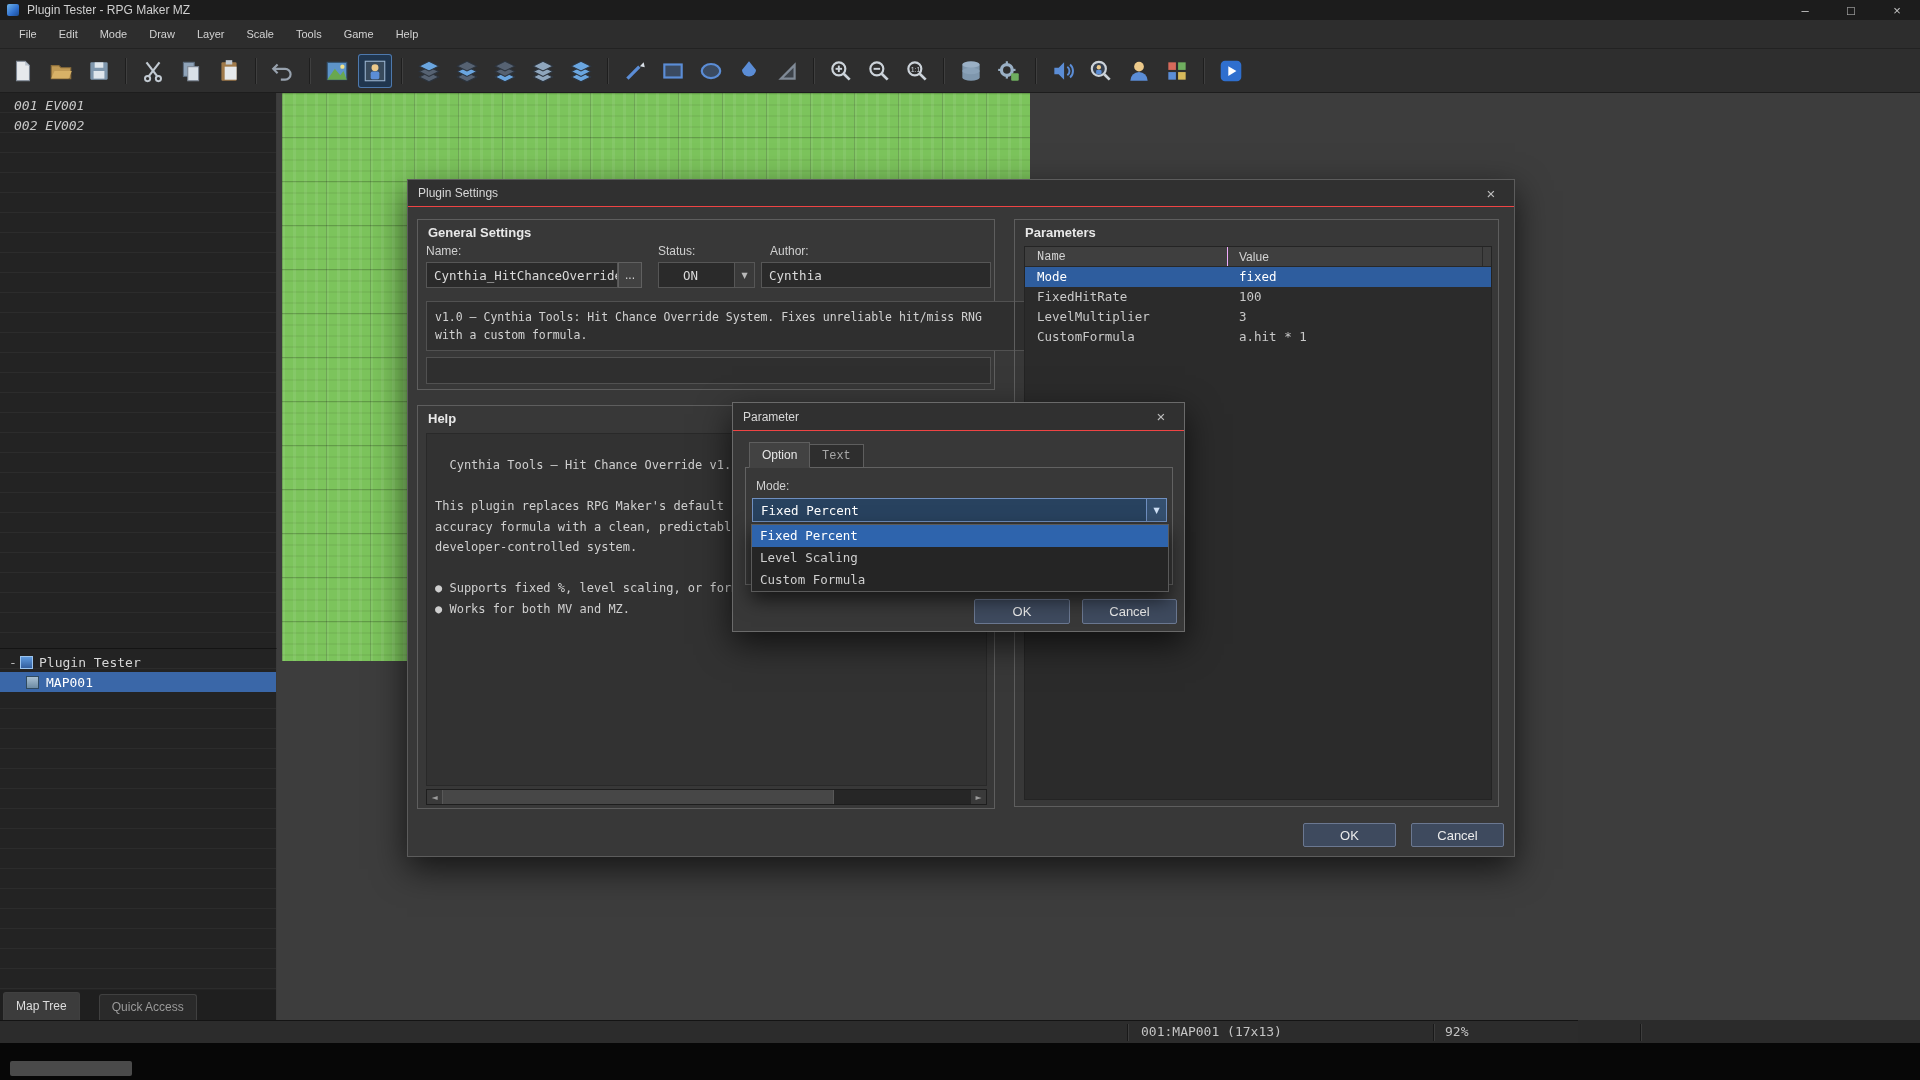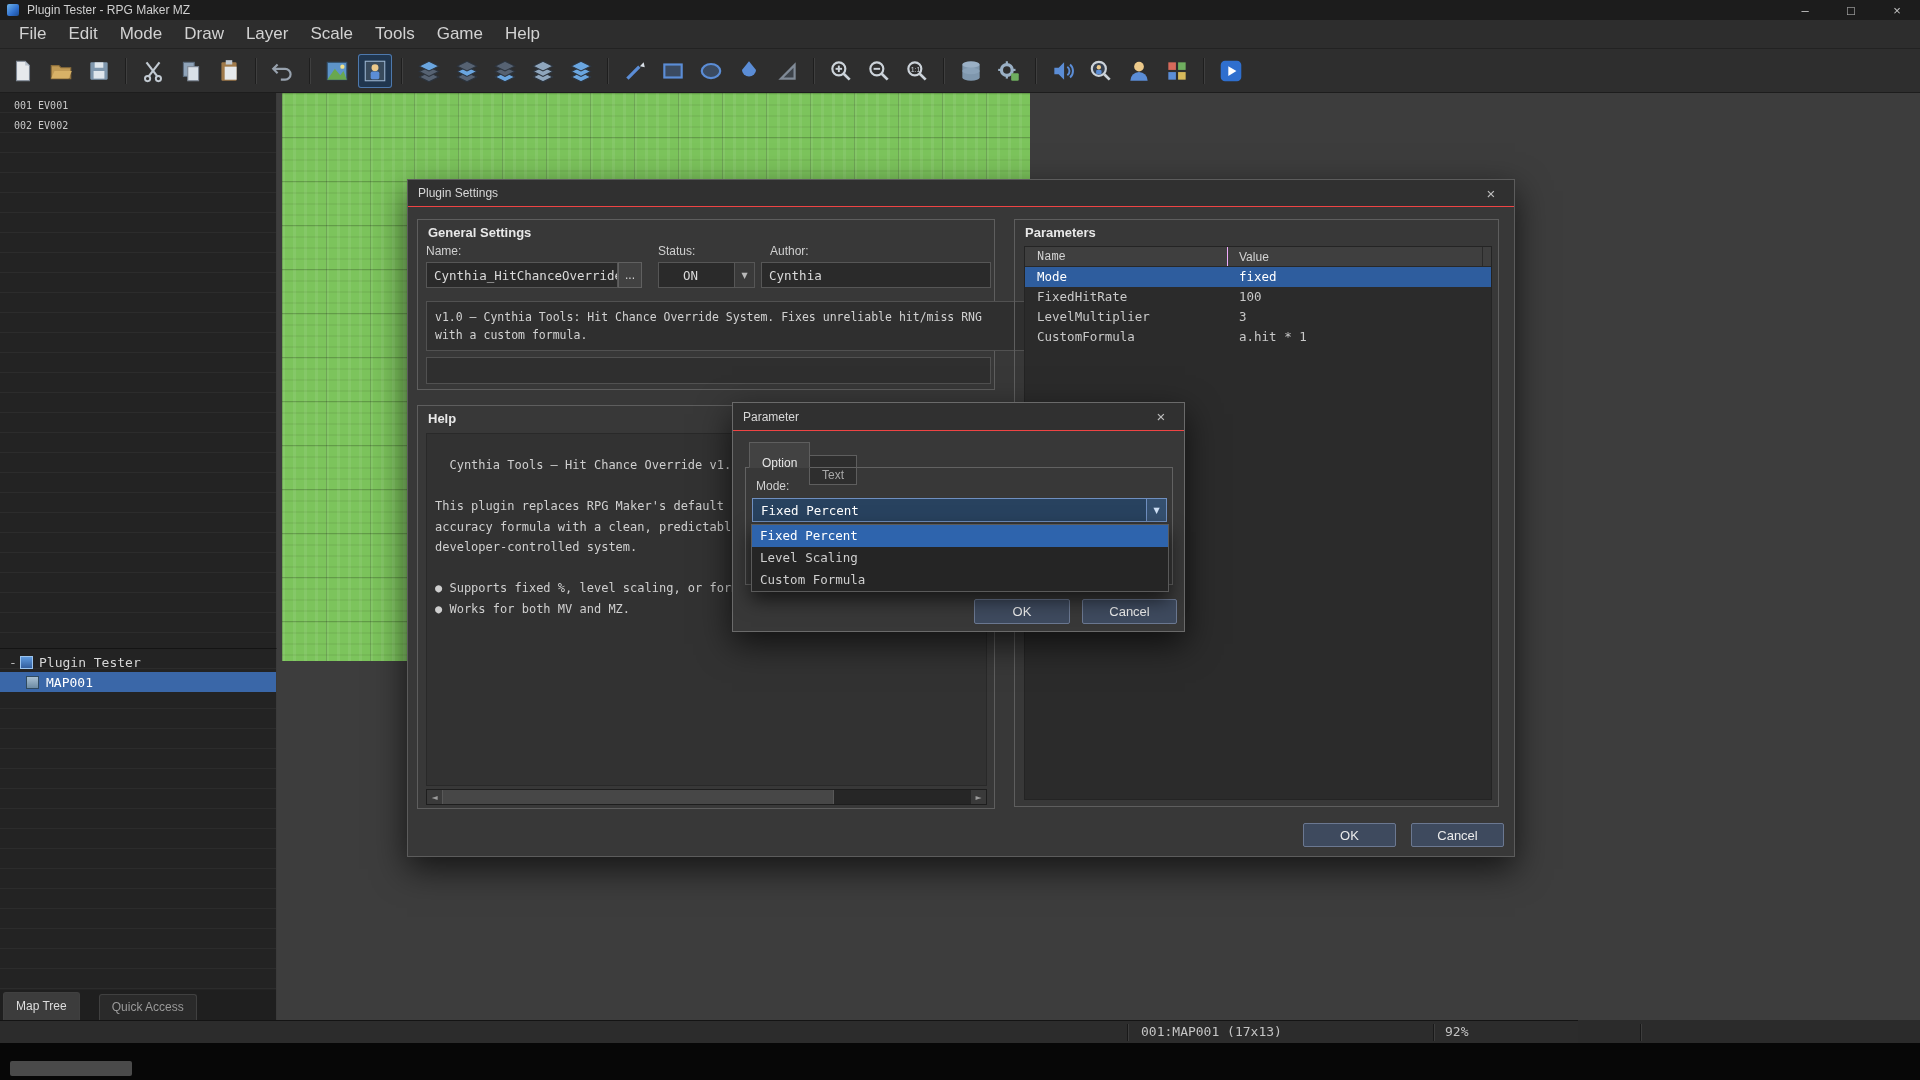--- a/index.html
+++ b/index.html
@@ -10,34 +10,34 @@
 
   
   .titlebar { position:absolute; left:0; top:0; width:1920px; height:20px; background:#1c1c1c;
               display:flex; align-items:center; font-size:12px; color:#cfcfcf; }
   .app-icon { width:12px; height:12px; margin:0 8px 0 7px; border-radius:2px;
               background:linear-gradient(135deg,#6fb3e8,#2f6fce 60%,#1c4a8f); }
   .win-controls { margin-left:auto; display:flex; height:100%; }
   .win-btn { width:46px; display:flex; align-items:center; justify-content:center; color:#c4c4c4; font-size:13px; }
 
   .menubar { position:absolute; left:0; top:20px; width:1920px; height:29px; background:#2d2d2d;
-             border-bottom:1px solid #222; display:flex; align-items:center; padding-left:8px; font-size:17px; color:#d2d2d2; }
+             border-bottom:1px solid #222; display:flex; align-items:center; padding-left:8px; font-size:11px; color:#d2d2d2; }
   .menu-item { padding:4px 11px; }
 
   .toolbar { position:absolute; left:0; top:49px; width:1920px; height:44px; background:#2e2e2e;
              border-bottom:1px solid #1d1d1d; display:flex; align-items:center; padding-left:6px; gap:4px; }
   .tbtn { width:34px; height:34px; display:flex; align-items:center; justify-content:center; border-radius:3px; }
   .tbtn.selected { background:#20364f; box-shadow:inset 0 0 0 1px #4e79ad; }
   .tsep { width:2px; height:26px; margin:0 5px; background:linear-gradient(90deg,#1e1e1e 50%,#3f3f3f 50%); }
 
   
   .event-list { position:absolute; left:0; top:93px; width:277px; height:555px; background:#232323;
                 background-image:repeating-linear-gradient(#232323 0 19px, #2c2c2c 19px 20px);
                 border-right:1px solid #3a3a3a; padding-top:3px; }
-  .elist-row { height:20px; line-height:20px; padding-left:14px; font-size:10px; color:#c9c9c9; }
+  .elist-row { height:20px; line-height:20px; padding-left:14px; font-size:13px; color:#c9c9c9;font-style:italic; }
 
   .map-tree { position:absolute; left:0; top:648px; width:277px; height:342px; background:#232323;
               background-image:repeating-linear-gradient(#232323 0 19px, #2c2c2c 19px 20px);
               border-top:1px solid #141414; border-right:1px solid #3a3a3a; padding-top:3px; }
   .tree-root { height:20px; display:flex; align-items:center; font-size:13px; color:#d6d6d6; padding-left:6px; }
   .collapse-mark { width:14px; text-align:center; color:#b5b5b5; }
   .proj-icon { width:13px; height:13px; margin-right:6px; border:1px solid #9cc4ee;
                background:linear-gradient(#5f9ade,#335f9e); }
   .tree-map-row { height:20px; display:flex; align-items:center; background:#3a67a8; color:#fff;
                   padding-left:26px; font-size:13px; }
@@ -107,21 +107,21 @@
   .ptable { position:absolute; background:#2b2b2b; border:1px solid #242424; }
   .pt-header { height:20px; background:#3f3f3f; border-bottom:1px solid #282828; display:flex; font-size:12px; color:#d4d4d4; }
   .pt-h-name { width:203px; padding-left:12px; line-height:20px; border-right:1px solid #f0abfc;font-family:Liberation Mono, monospace; }
   .pt-h-value { flex:1; padding-left:11px; line-height:20px; border-right:1px solid #2a2a2a; }
   .pt-h-extra { width:8px; }
   .pt-row { height:20px; display:flex; font-family:"DejaVu Sans Mono",monospace; font-size:12.5px; color:#c9c9c9; }
   .pt-row.selected { background:#2e5d9e; color:#fff; }
   .pt-c-name { width:203px; padding-left:12px; line-height:20px; }
   .pt-c-value { flex:1; padding-left:11px; line-height:20px; }
 
-  .tab { position:absolute; height:26px; line-height:25px; padding:8px 12px; font-size:12px;
+  .tab { position:absolute; height:26px; line-height:25px; padding:0 12px; font-size:12px;
          border:1px solid #5e5e5e; background:#2e2e2e; color:#a8a8a8;text-align:center; }
   .tab.active { background:#424242; color:#e6e6e6; border-bottom:1px solid #424242; z-index:2; }
 
   .mode-combo { position:absolute; background:#28425f; border:1px solid #6f8fc0; display:flex; align-items:center;
                 padding-left:8px; font-family:"DejaVu Sans Mono",monospace; font-size:12.5px; color:#fff; }
   .mode-combo .combo-arrow { background:#35506f; border-left:1px solid #6f8fc0; color:#cfe0f5; }
   .dropdown { position:absolute; background:#252525; border:1px solid #5a5a5a; box-shadow:0 8px 18px rgba(0,0,0,0.6); z-index:5; }
   .dd-item { height:22px; line-height:22px; padding-left:8px; font-family:"DejaVu Sans Mono",monospace;
              font-size:12.5px; color:#cfcfcf; }
   .dd-item.selected { background:#2e64ad; color:#fff; }
@@ -480,21 +480,21 @@
     <div class="btn" style="left:1003px; top:643px; width:93px; height:24px;">Cancel</div>
   </div>
 
   <div class="dialog" style="left:732px; top:402px; width:453px; height:230px; z-index:20; border-color:#6a6a6a;">
     <div class="dlg-titlebar" style="height:28px;">
       <span>Parameter</span>
       <div class="dlg-close"><span>×</span></div>
     </div>
 
     <div class="tab active" style="left:16px; top:39px;">Option</div>
-    <div class="tab" style="left:76px; top:52px; height:30px; line-height:23px;">Text</div>
+    <div class="tab" style="left:76px; top:41px; height:24px; line-height:23px;font-family:Liberation Mono, monospace;">Text</div>
 
     <div class="groupbox" style="left:12px; top:64px; width:428px; height:118px; border-color:#626262;">
       <div class="field-label" style="left:10px; top:11px;">Mode:</div>
       <div class="mode-combo" style="left:6px; top:30px; width:415px; height:24px;">
         <span>Fixed Percent</span>
         <span class="combo-arrow">▼</span>
       </div>
     </div>
 
     <div class="dropdown" style="left:18px; top:121px; width:418px;">

